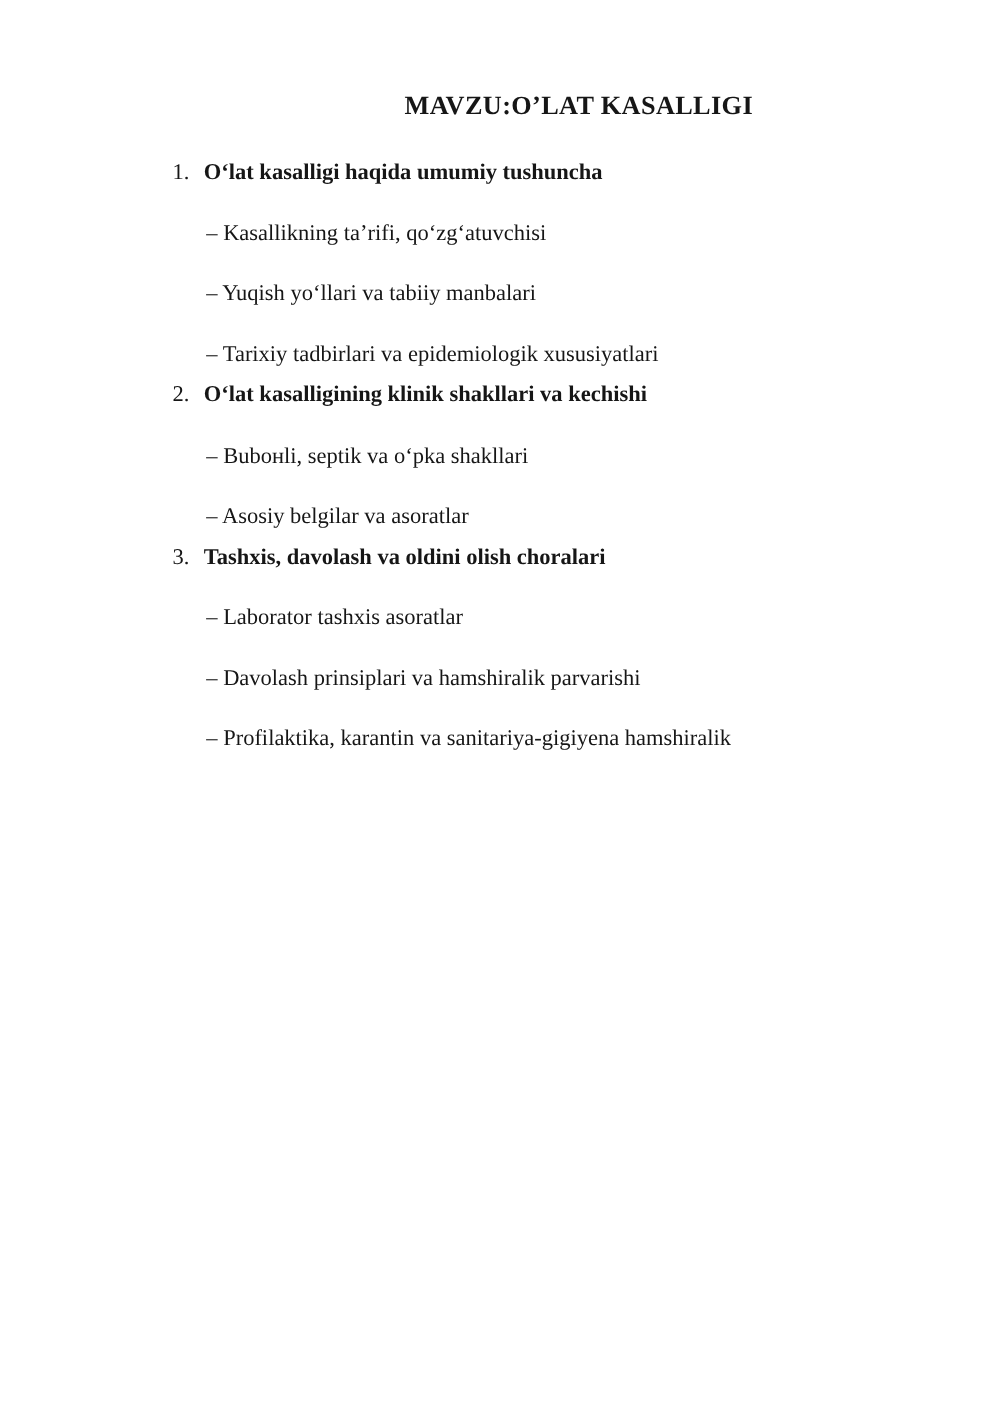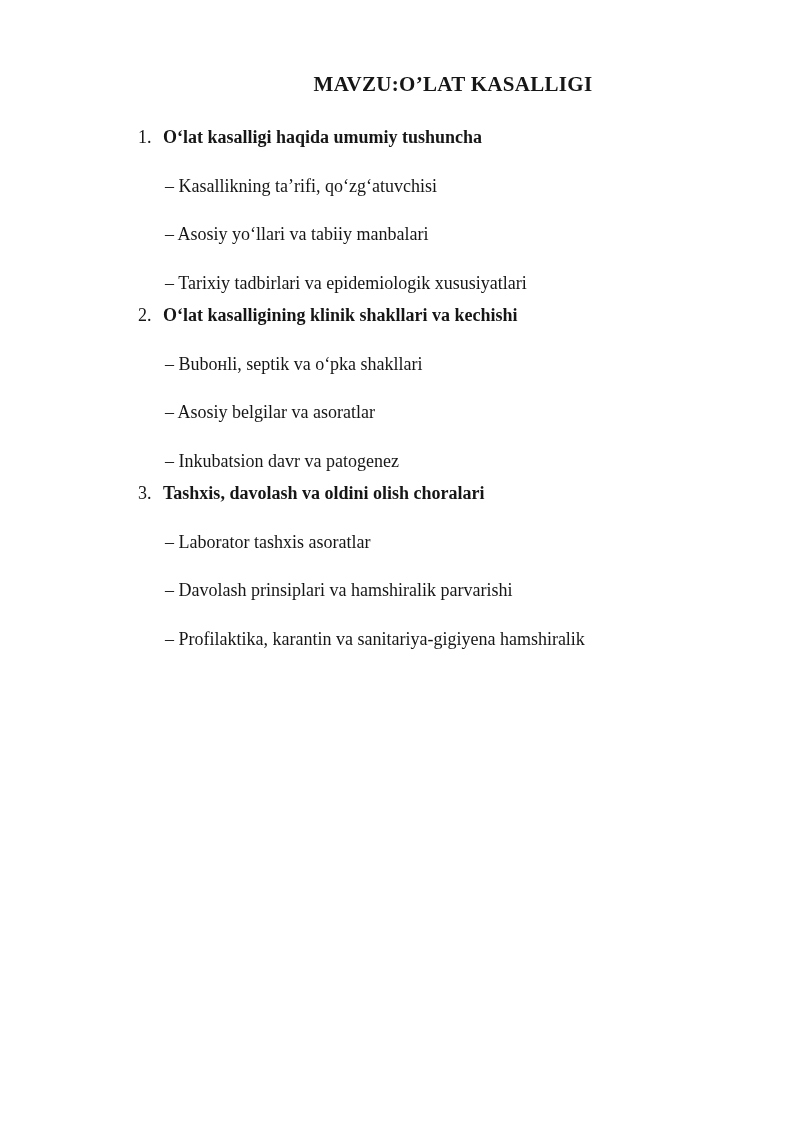--- a/index.html
+++ b/index.html
@@ -25,21 +25,21 @@
   .doc-title-wrap {
     padding-top: 74px;
     text-align: center;
     font-weight: bold;
     font-size: 21px;
     line-height: 21px;
     white-space: nowrap;
   }
   .doc-title {
     position: relative;
-    left: 53px;
+    left: 63px;
     letter-spacing: 0.3px;
   }
   .doc-subtitle-wrap {
     margin-top: 33px;
     text-align: center;
     font-weight: bold;
     font-size: 19px;
     line-height: 19px;
   }
   .doc-subtitle {
@@ -76,29 +76,28 @@
   <div class="doc-title-wrap">
     <span class="doc-title">MAVZU:O’LAT KASALLIGI</span>
   </div>
 
 
   <div class="outline">
 
     <div class="section">
       <div class="section-heading"><span class="section-number">1.</span><span class="section-heading-text">Oʻlat kasalligi haqida umumiy tushuncha</span></div>
       <div class="sub-item">– Kasallikning ta’rifi, qoʻzgʻatuvchisi</div>
-      <div class="sub-item">– Asosiy yoʻllari va tabiiy manbalari</div>
+      <div class="sub-item">– Yuqish yoʻllari va tabiiy manbalari</div>
       <div class="sub-item">– Tarixiy tadbirlari va epidemiologik xususiyatlari</div>
     </div>
 
     <div class="section">
       <div class="section-heading"><span class="section-number">2.</span><span class="section-heading-text">Oʻlat kasalligining klinik shakllari va kechishi</span></div>
       <div class="sub-item">– Buboнli, septik va oʻpka shakllari</div>
       <div class="sub-item">– Asosiy belgilar va asoratlar</div>
-      <div class="sub-item">– Inkubatsion davr va patogenez</div>
     </div>
 
     <div class="section">
       <div class="section-heading"><span class="section-number">3.</span><span class="section-heading-text">Tashxis, davolash va oldini olish choralari</span></div>
       <div class="sub-item">– Laborator tashxis asoratlar</div>
       <div class="sub-item">– Davolash prinsiplari va hamshiralik parvarishi</div>
       <div class="sub-item">– Profilaktika, karantin va sanitariya-gigiyena hamshiralik</div>
     </div>
 
   </div>

